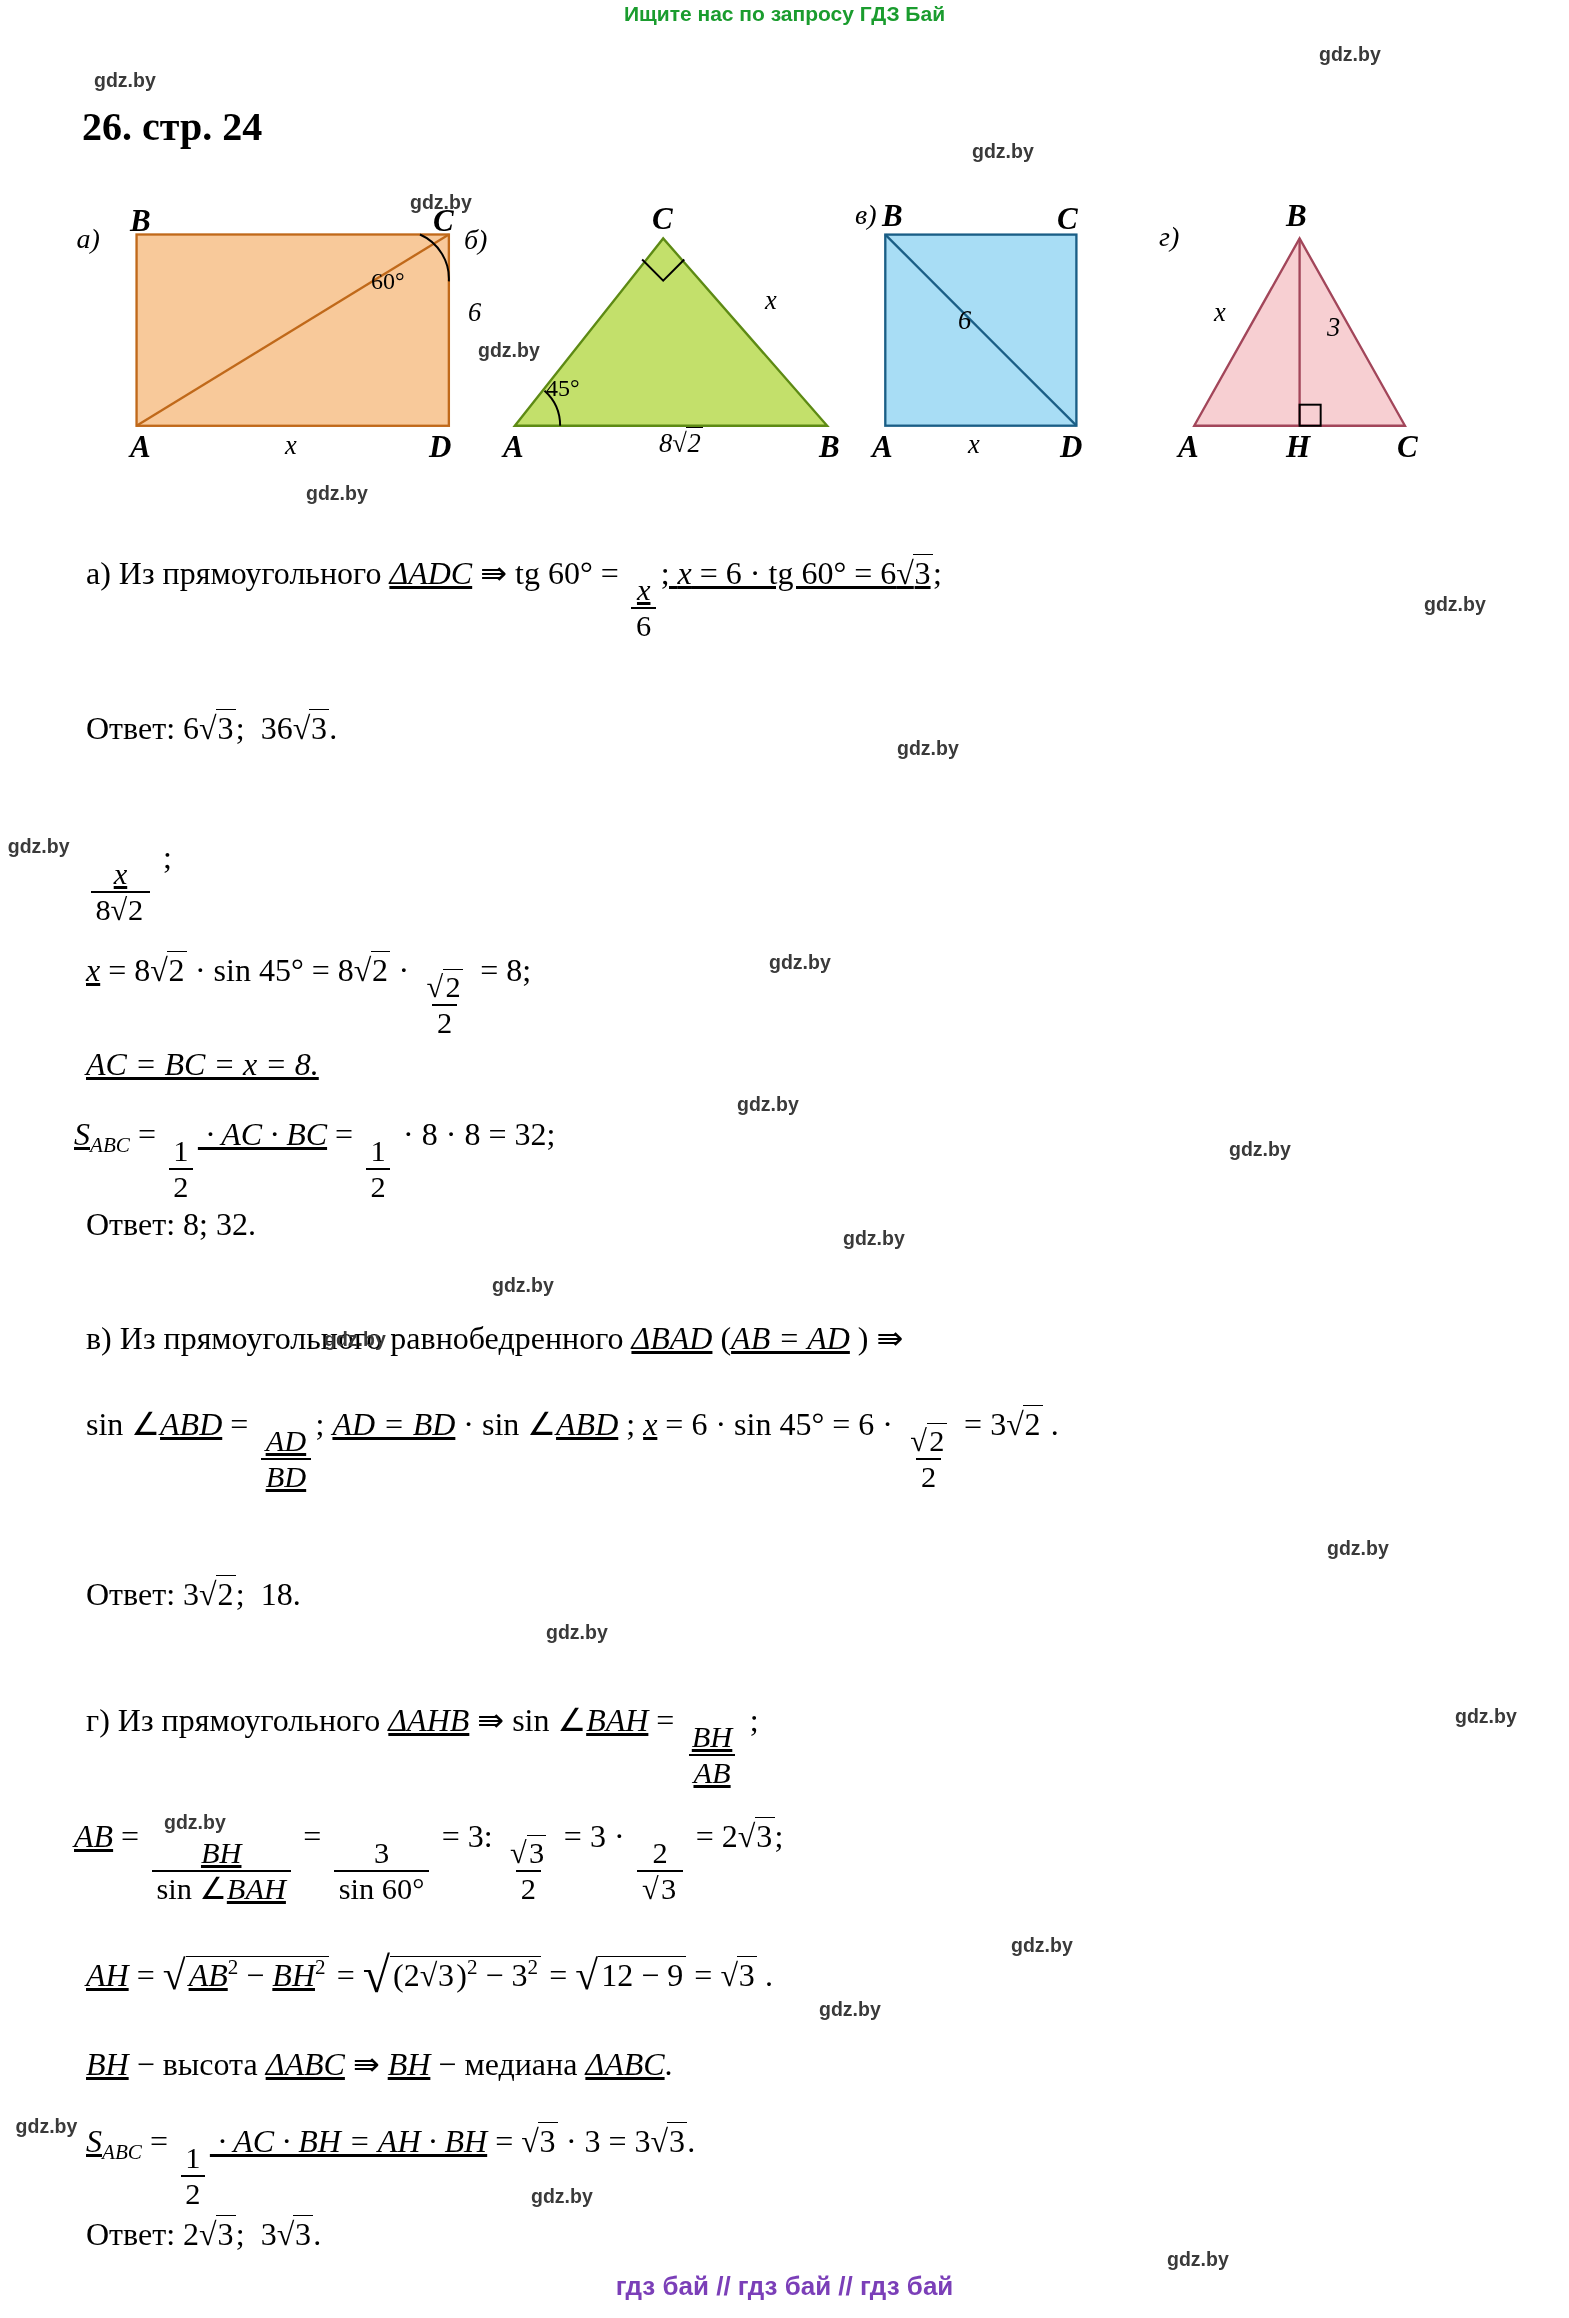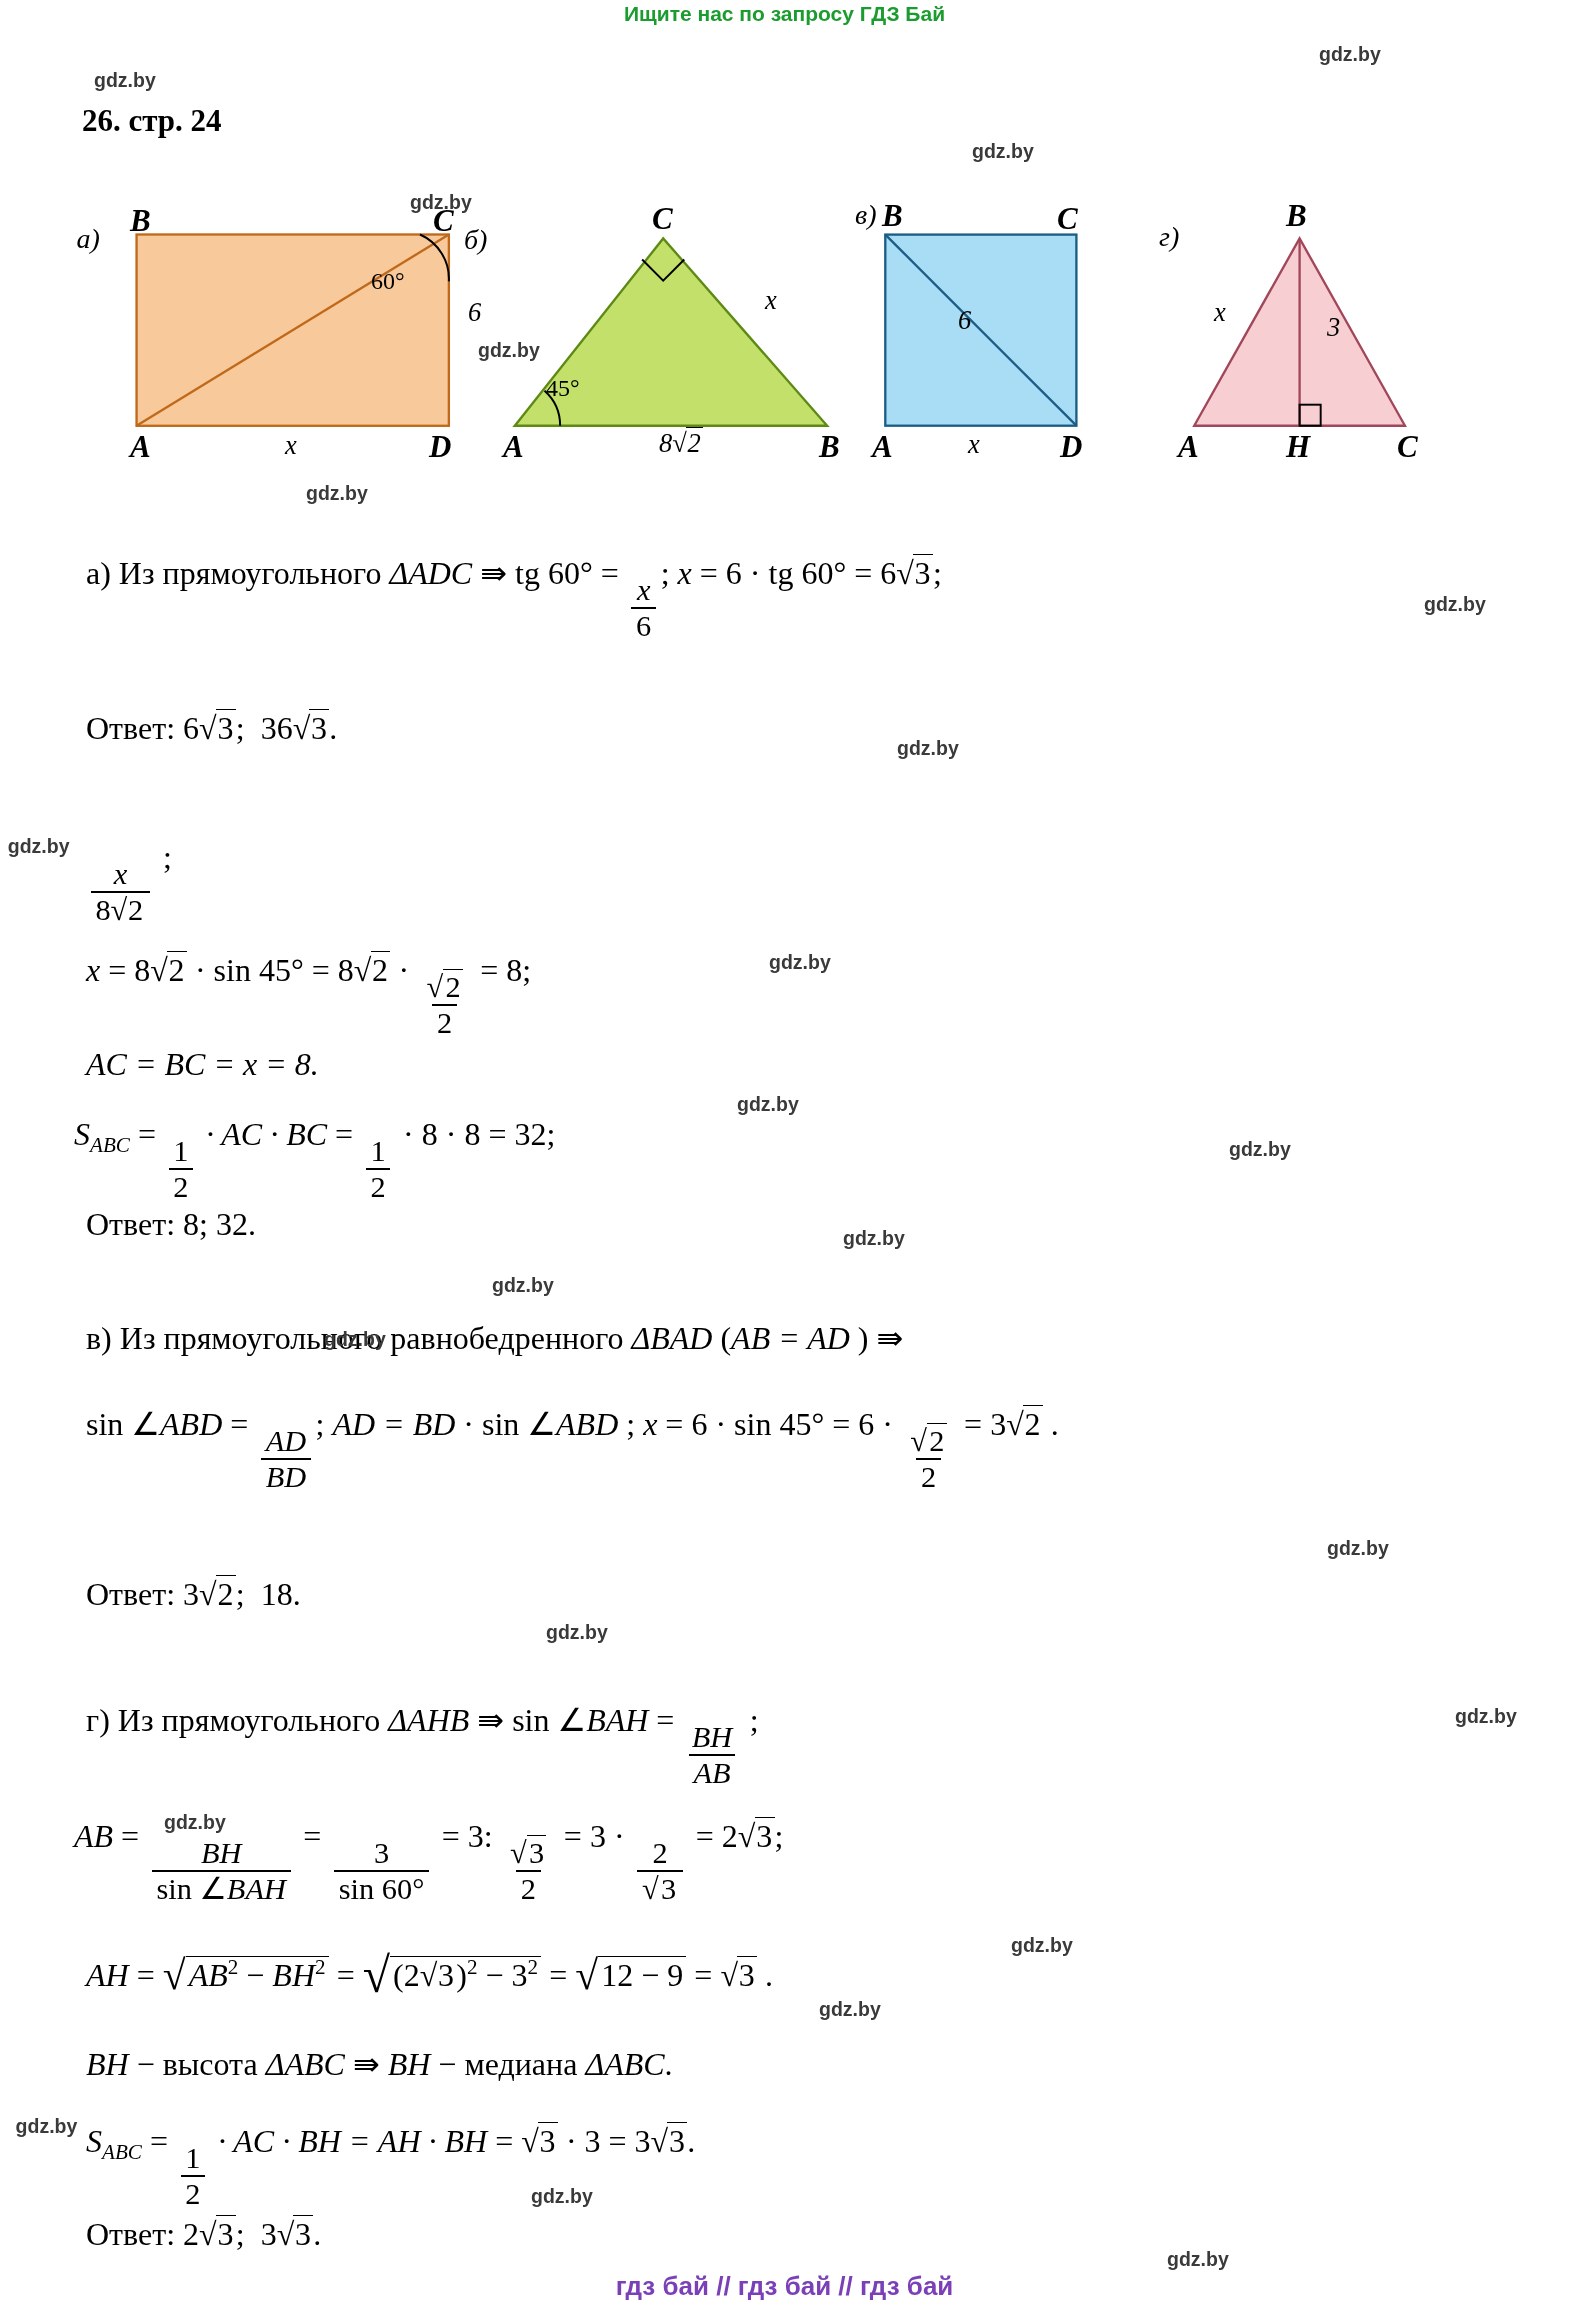--- a/index.html
+++ b/index.html
@@ -49,21 +49,21 @@
     font-family: "Liberation Sans", sans-serif;
     font-weight: bold;
     font-size: 26px;
     color: #7b3fb8;
   }
   
   .title {
     position: absolute;
     left: 82px;
     top: 103px;
-    font-size: 31px;
+    font-size: 40px;
     font-weight: bold;
     font-family: "Liberation Serif", serif;
   }
   
   .figures {
     position: absolute;
     left: 78px;
     top: 207px;
     width: 1420px;
     height: 281px;
@@ -92,21 +92,21 @@
     font-size: 24px;
     font-family: "Liberation Serif", serif;
   }
   
   .mline {
     position: absolute;
     font-size: 32px;
     font-family: "Liberation Serif", serif;
     white-space: nowrap;
   }
-  .it { font-style: italic; }
+  .it { font-style: italic; text-decoration: underline; }
   .frac {
     display: inline-flex;
     flex-direction: column;
     align-items: center;
     vertical-align: -0.52em;
     margin: 0 4.7px;
     font-size: 0.95em;
   }
   .frac .num { padding: 0 4.7px; line-height: 1.05; }
   .frac .den { padding: 0 4.7px; line-height: 1.12; border-top: 2px solid #000; }

